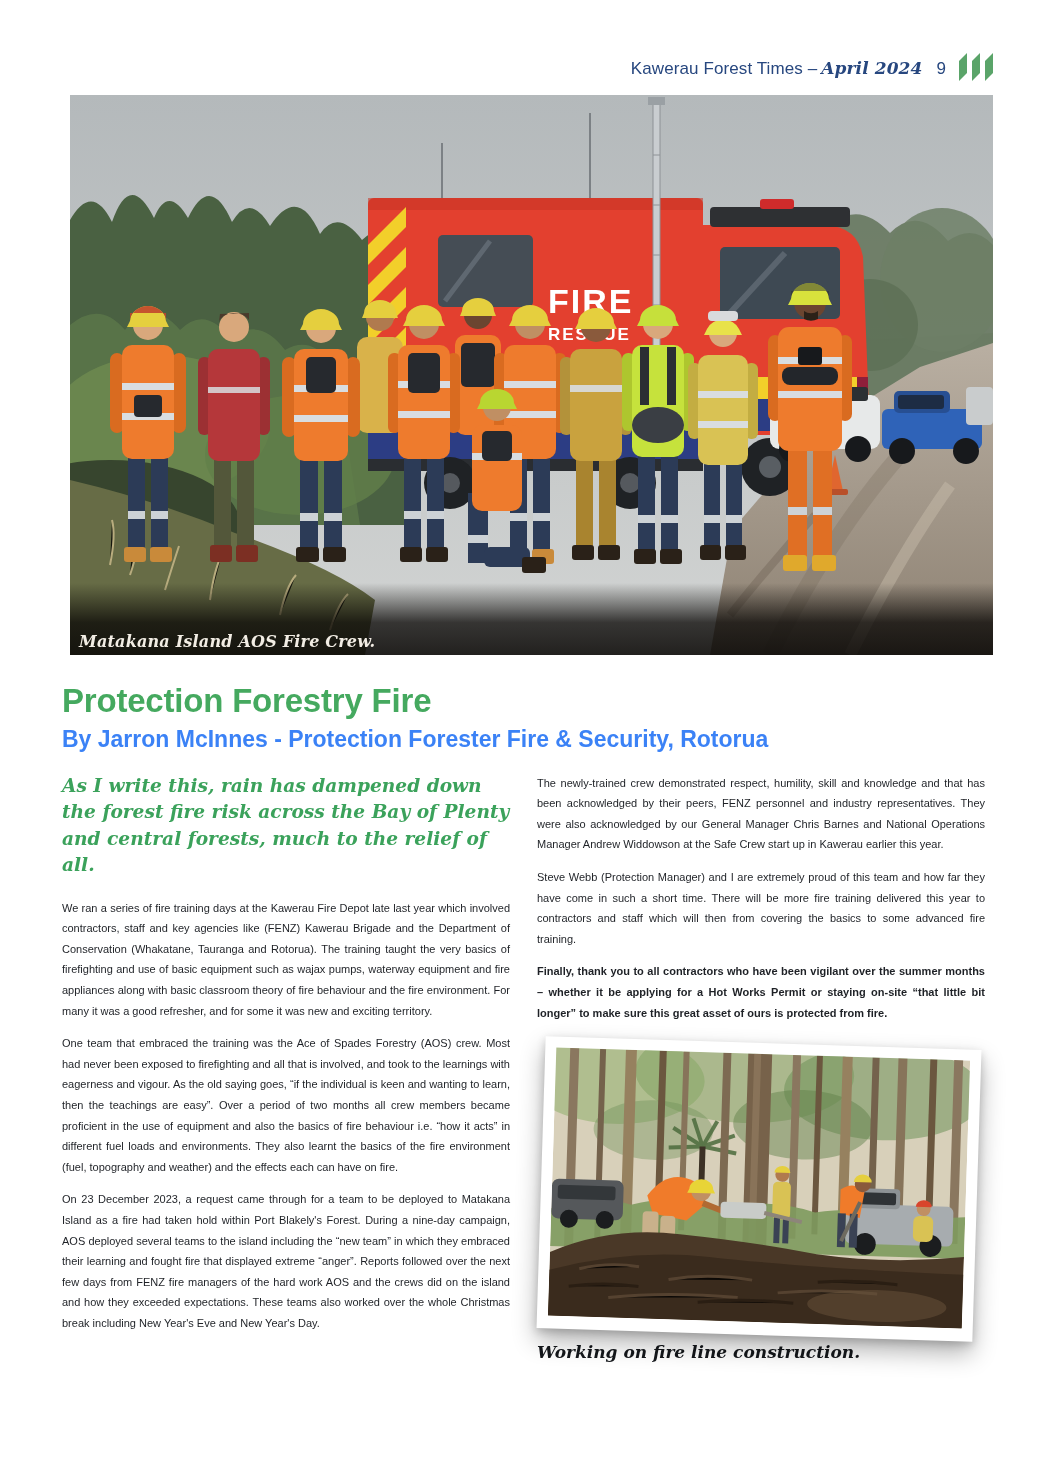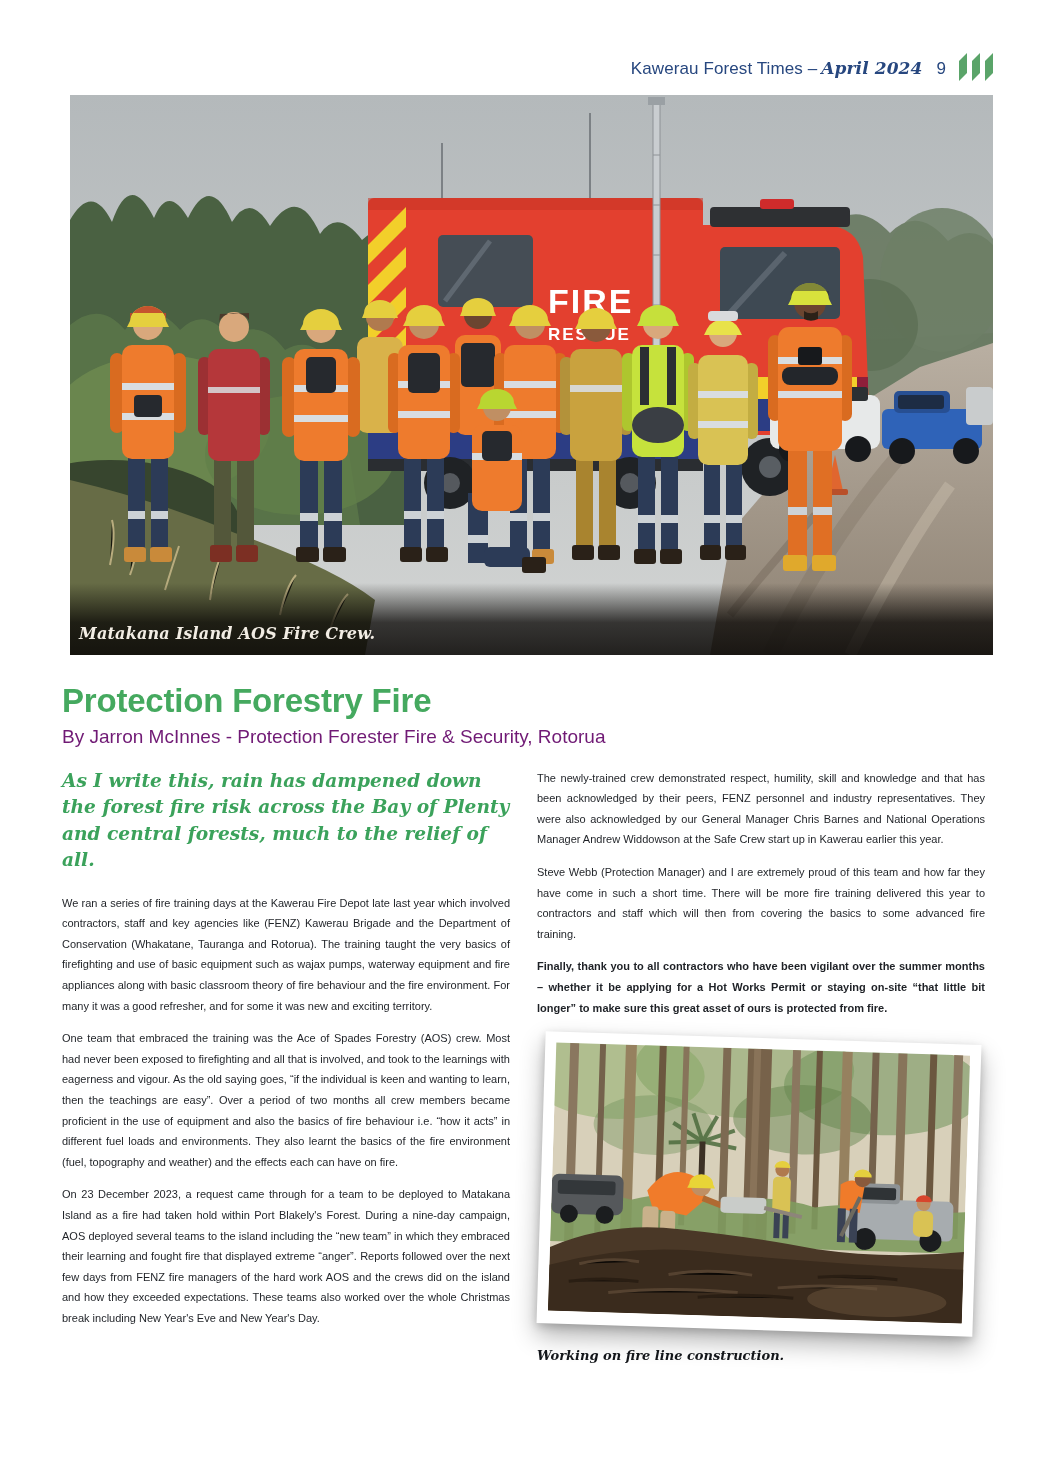--- a/index.html
+++ b/index.html
@@ -15,50 +15,50 @@
   }
   .hdr .mast{font-size:17px; color:#27477f; letter-spacing:.1px; white-space:nowrap;}
   .hdr .issue{font-family:"DejaVu Serif", serif; font-style:italic; font-weight:bold; margin-left:4px;}
   .hdr .pagenum{margin-left:14px; font-size:17px; color:#27477f;}
   
   .hero{
     position:absolute; left:62px; top:95px; width:923px; height:560px; margin:0;
   }
   .hero svg{display:block; width:100%; height:100%;}
   .hero figcaption{
-    position:absolute; left:17px; bottom:12px;
+    position:absolute; left:17px; bottom:4px;
     font-family:"DejaVu Serif", serif; font-style:italic; font-weight:bold;
     font-size:16px; color:#f2ede4; letter-spacing:.2px;
   }
   
   .article{position:absolute; left:62px; top:684px; width:923px;}
   .article h1{
     margin:0 0 7px 0; font-size:33px; line-height:1.05; font-weight:700;
     color:#45a95f; letter-spacing:-.2px;
   }
-  .byline{margin:0 0 20px 0; font-size:19px; font-weight:400; color:#701a75;}
+  .byline{margin:0 0 20px 0; font-size:23px; font-weight:700; color:#3b82f6;}
   .cols{display:flex; gap:27px;}
   .col{width:448px;}
   .col p{margin:0 0 12px 0; font-size:11px; line-height:20.6px; text-align:justify; color:#1e2126;}
   .lede{
     font-family:"DejaVu Serif", serif; font-style:italic; font-weight:bold;
     color:#3ba25b !important; font-size:18.6px !important; line-height:26.5px !important;
     text-align:left !important; margin:0 0 19px 0 !important;
   }
   .strong{font-weight:700;}
   
   .polaroid{
     margin:20px 0 0 4px; width:414px; background:#fff;
     padding:11px 11px 13px 11px; transform:rotate(1.8deg);
     box-shadow:0 12px 24px rgba(0,0,0,.30), 0 3px 8px rgba(0,0,0,.18);
   }
   .polaroid svg{display:block; width:100%; height:268px;}
   .inline-caption{
-    margin-top:18px; font-family:"DejaVu Serif", serif; font-style:italic; font-weight:bold;
-    font-size:13px; color:#14171b;
+    margin-top:7px; font-family:"DejaVu Serif", serif; font-style:italic; font-weight:bold;
+    font-size:17px; color:#14171b;
   }
   figure{margin:0;padding-left:8px;}
   .truck-fire{font:bold 34px "Liberation Sans",sans-serif; fill:#fff; letter-spacing:2px;}
   .truck-rescue{font:bold 17px "Liberation Sans",sans-serif; fill:#fff; letter-spacing:2px;}
   .truck-hazmat{font:11px "Liberation Sans",sans-serif; fill:#f3e8e4; letter-spacing:1px;}
 </style>
 </head>
 <body>
 
 <div class="page">

